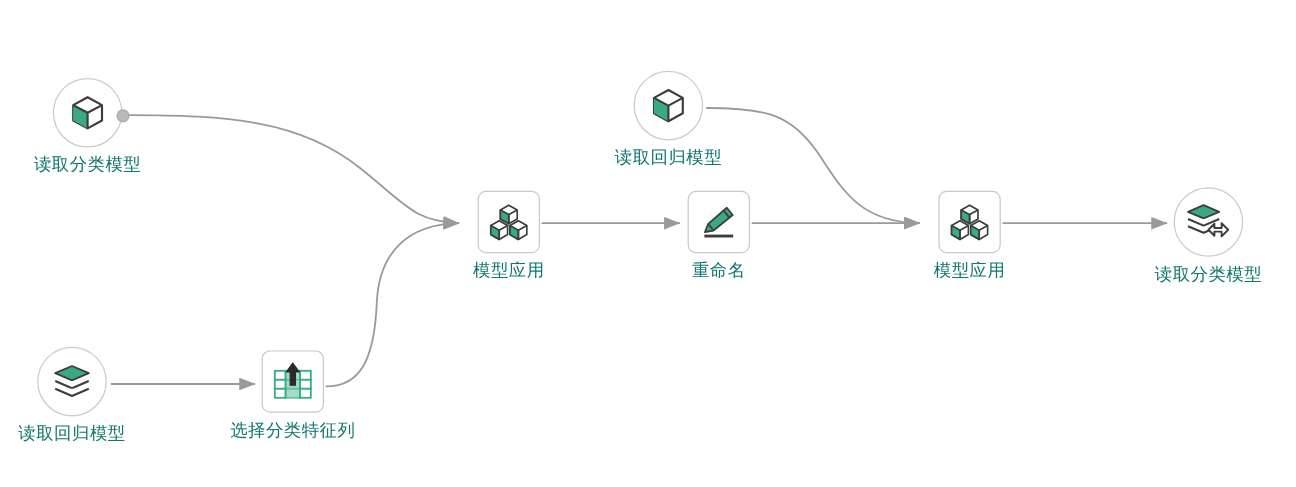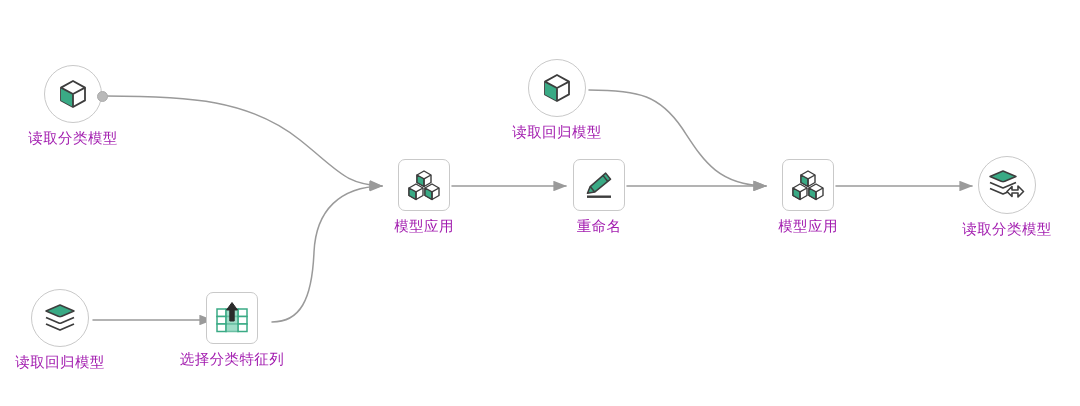--- a/index.html
+++ b/index.html
@@ -48,21 +48,21 @@
   }
   .node-shape.box {
     width: 52px;
     height: 52px;
     border-radius: 7px;
     border: 1.4px solid #c9c9c9;
   }
   .node-label {
     margin-top: 7px;
     font-size: 14.5px;
-    color: #a21caf;
+    color: #0f766e;
     letter-spacing: 0.4px;
     white-space: nowrap;
     line-height: 1.2;
   }
   .port-dot {
     position: absolute;
     width: 11px;
     height: 11px;
     border-radius: 50%;
     background: #b9b9b9;
@@ -190,21 +190,21 @@
           <span style="display: flex;">
     <svg width="34" height="30" viewBox="0 0 34 30">
       <path d="M17 2 L31 8 L17 14 L3 8 Z" fill="#3aaa85" stroke="#3d3d3d" stroke-width="1.5" stroke-linejoin="round"></path>
       <path d="M3 14.5 L17 20.5 L31 14.5" fill="#ffffff" stroke="#3d3d3d" stroke-width="1.8" stroke-linejoin="round"></path>
       <path d="M3 21 L17 27 L31 21" fill="#ffffff" stroke="#3d3d3d" stroke-width="1.8" stroke-linejoin="round"></path>
     </svg>
           </span>
         </div>
         <div class="node-label">读取回归模型</div>
       </div>
-      <div class="node" style="left: 232px; top: 292px;">
+      <div class="node" style="left: 244px; top: 292px;">
         <div class="node-shape box">
           <span style="display: flex;">
     <svg width="34" height="34" viewBox="0 0 34 34">
       <g stroke="#3aaa85" stroke-width="1.5" fill="#ffffff">
         <rect x="2" y="8" width="9" height="7.5"></rect>
         <rect x="2" y="15.5" width="9" height="7.5"></rect>
         <rect x="2" y="23" width="9" height="7.5"></rect>
         <rect x="23" y="8" width="9" height="7.5"></rect>
         <rect x="23" y="15.5" width="9" height="7.5"></rect>
         <rect x="23" y="23" width="9" height="7.5"></rect>

